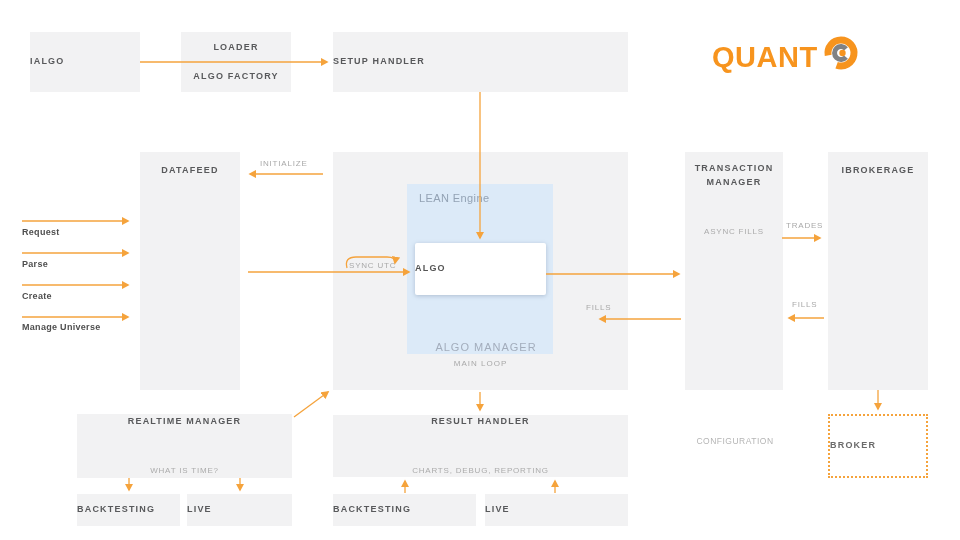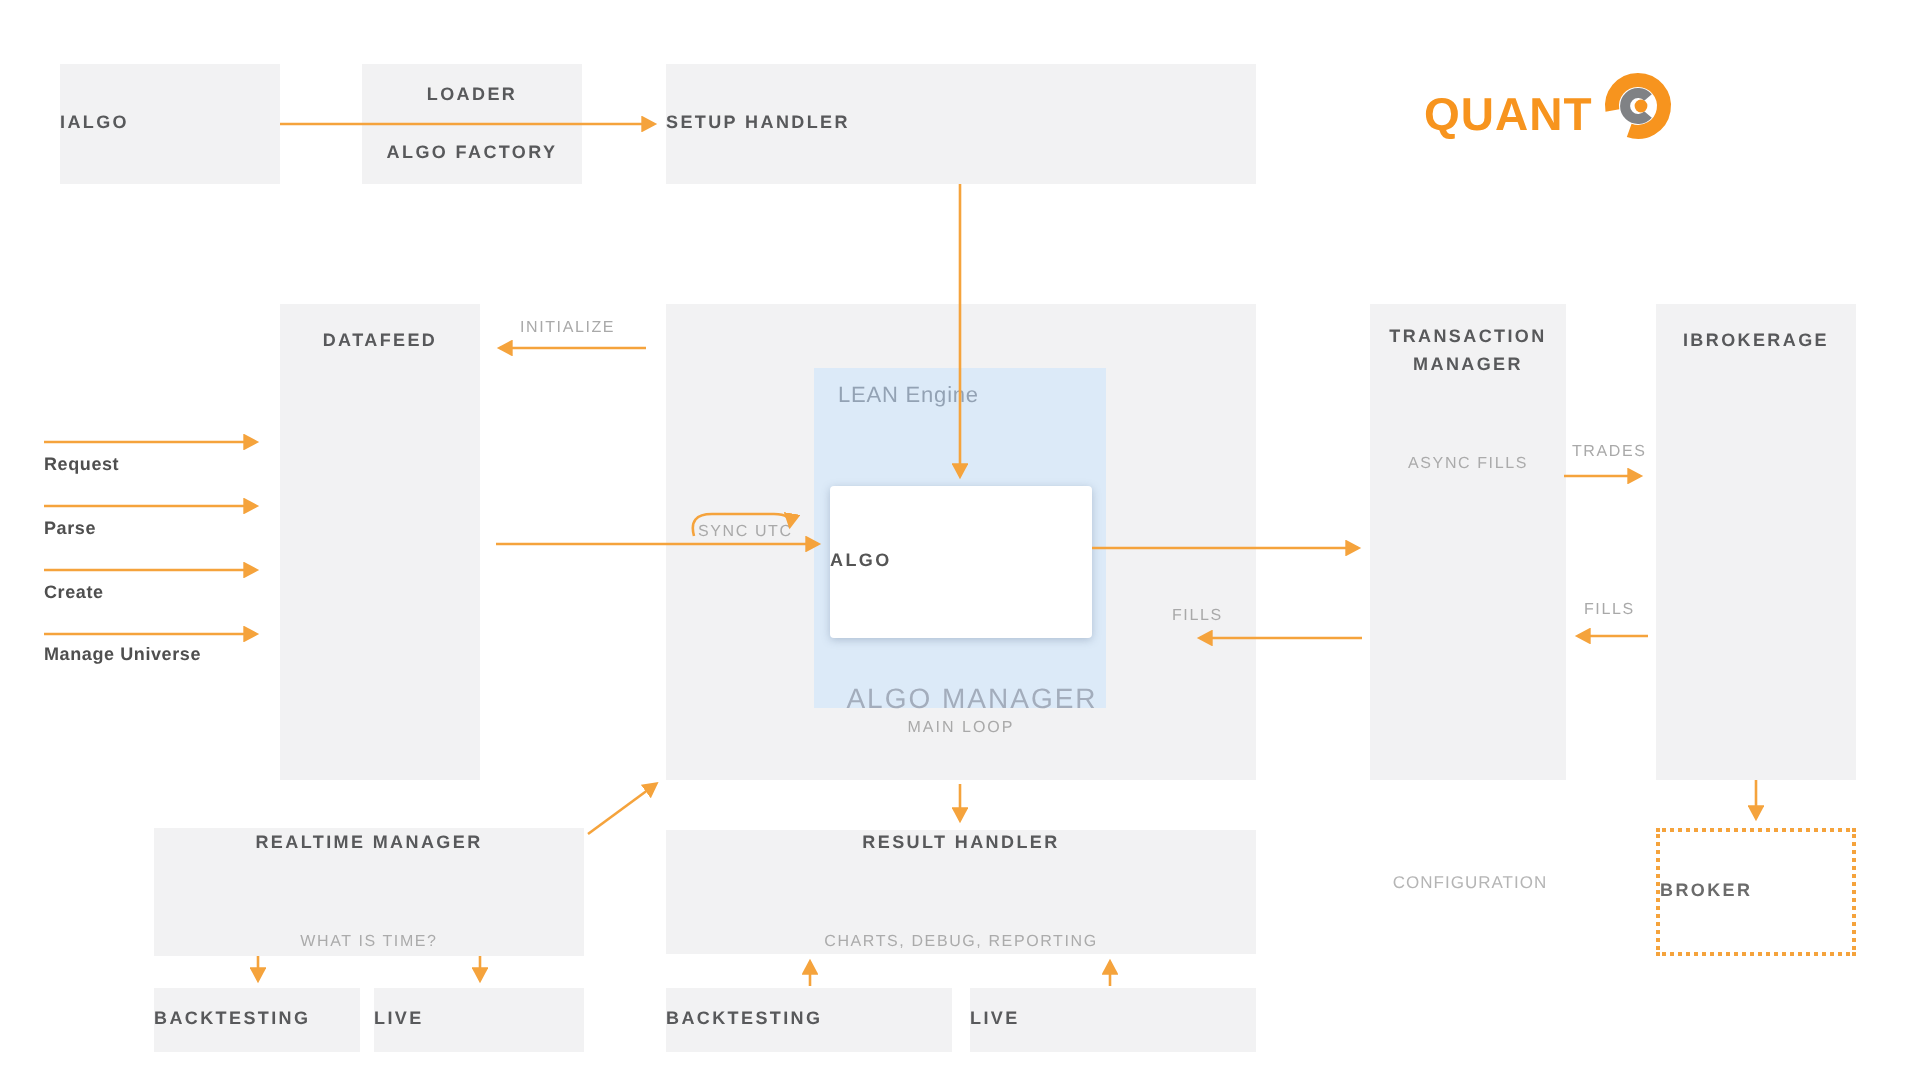--- a/index.html
+++ b/index.html
@@ -35,42 +35,42 @@
   }
   #lean-box {
     position:absolute; left:407px; top:184px; width:146px; height:170px;
     background:#DCEAF8;
   }
   #lean-label {
     position:absolute; left:419px; top:192px; font-size:11px; color:#93A2B4;
     letter-spacing:0.4px;
   }
   #algo-box {
-    position:absolute; left:415px; top:243px; width:131px; height:76px;
+    position:absolute; left:415px; top:243px; width:131px; height:52px;
     background:#ffffff; border-radius:2px;
     box-shadow:0 1px 4px rgba(90,110,140,0.35);
   }
   #algo-manager-label {
     position:absolute; left:407px; top:341px; width:158px; text-align:center;
-    font-size:14px; color:#A3ADBC; letter-spacing:1px;
+    font-size:11px; color:#A3ADBC; letter-spacing:1px;
   }
   #main-loop-label {
     position:absolute; left:333px; top:359px; width:295px; text-align:center;
     font-size:8px; color:#A9A9A9; letter-spacing:1px;
   }
   #broker-box {
     position:absolute; left:828px; top:414px; width:100px; height:64px;
     background:#ffffff; border:2px dotted #F5A33C;
   }
   #note {
     position:absolute; left:650px; top:435px; width:170px; text-align:center;
     font-size:8.5px; color:#B5B5B5; letter-spacing:0.5px; line-height:1.6;
   }
   #logo { position:absolute; left:712px; top:40px; display:flex; align-items:center; }
-  #logo .logo-text { font-size:23px; font-weight:bold; letter-spacing:0.5px; line-height:1; }
+  #logo .logo-text { font-size:29px; font-weight:bold; letter-spacing:0.5px; line-height:1; }
   #logo .quant { color:#F7941E; }
   #logo .connect { color:#77787B; }
   #logo svg { margin-left:3px; margin-top:-8px; }
   svg.overlay { position:absolute; left:0; top:0; pointer-events:none; }
 </style>
 </head>
 <body>
 
 <div id="stage">
 

